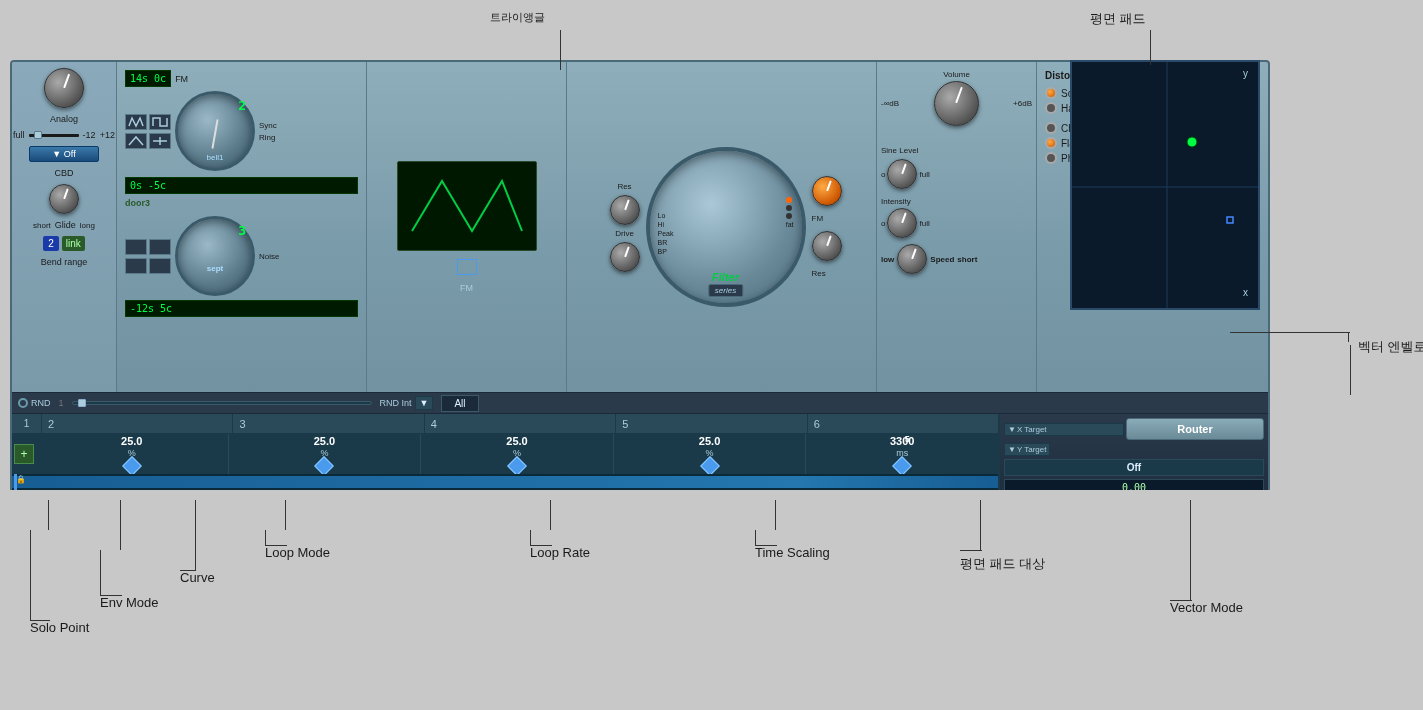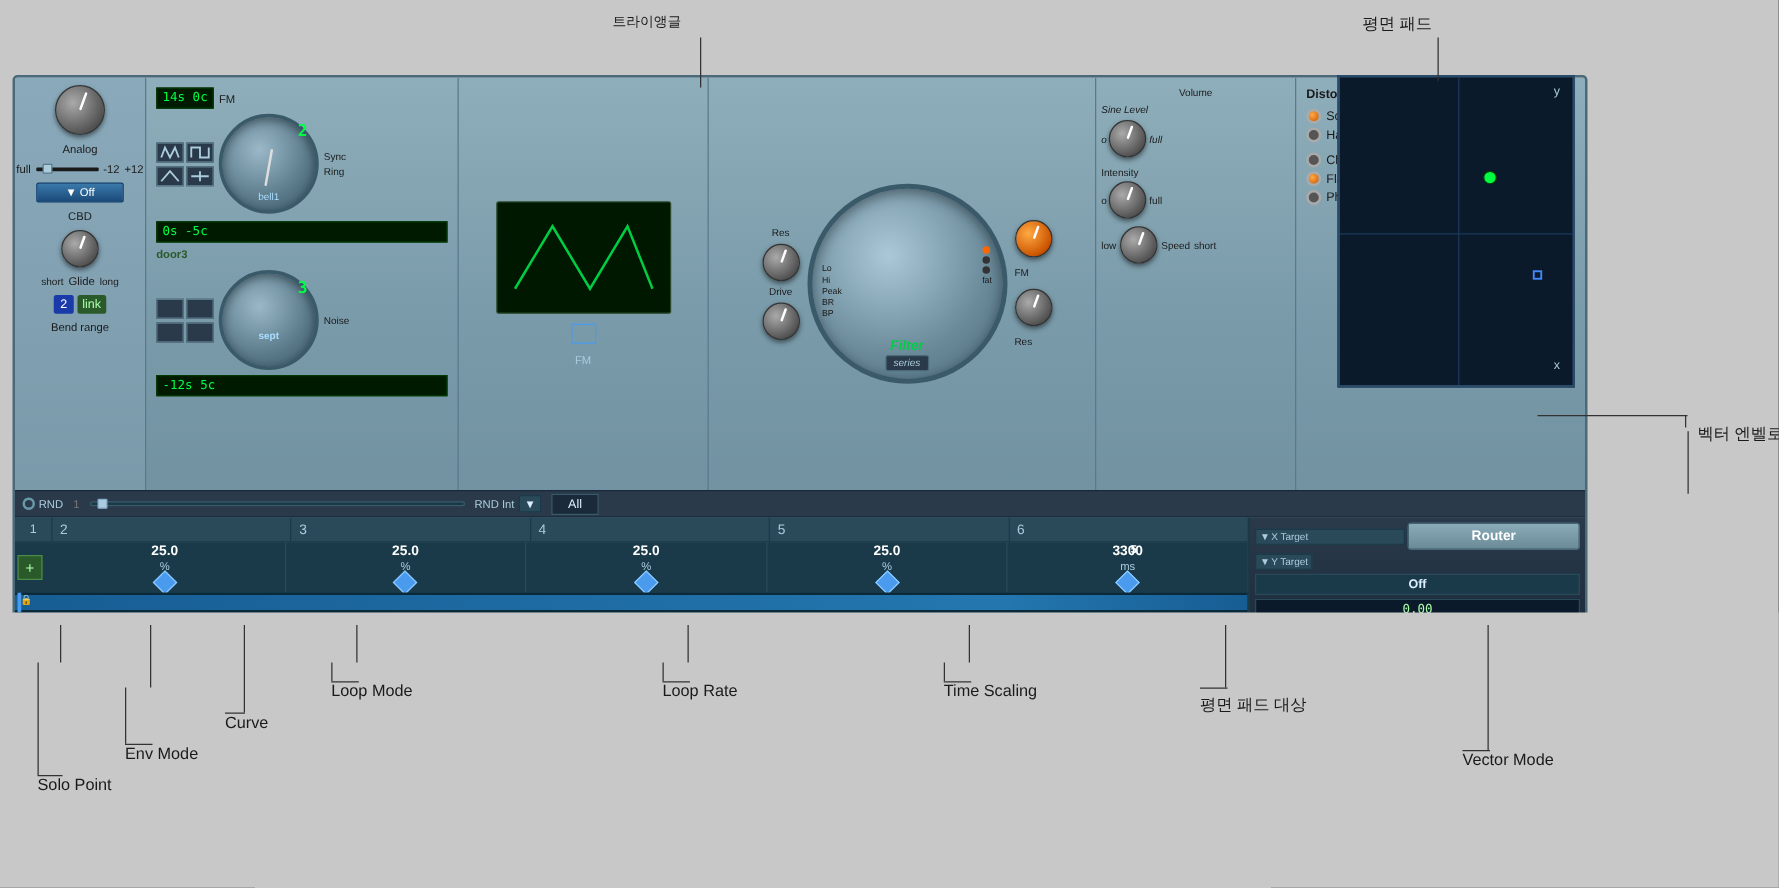--- a/index.html
+++ b/index.html
@@ -234,40 +234,45 @@
             <div class="knob knob-sm orange-knob"></div>
           </div>
           <div style="font-size:8px; color:#1a1a1a;">FM</div>
           <div class="knob knob-sm"></div>
           <div style="font-size:8px; color:#1a1a1a;">Res</div>
         </div>
       </div>
 
       <div style="position:absolute; left:865px; top:0; width:160px; height:100%; border-right:1px solid #5a7a8a; padding:8px 4px; overflow:hidden;">
         <div style="font-size:8px; color:#1a1a1a; text-align:center; margin-bottom:2px;">Volume</div>
-
-        <div style="margin-top:4px;font-style:italic;">
+        <div style="display:flex; align-items:center; gap:2px; font-size:8px; color:#1a1a1a; justify-content:space-between; margin-bottom:4px;">
+          <span>-∞dB</span>
+          <div class="knob" style="width:45px;height:45px;"></div>
+          <span>+6dB</span>
+        </div>
+
+        <div style="margin-top:20px;">
           <div style="font-size:8px; color:#1a1a1a; margin-bottom:4px;">Sine Level</div>
           <div style="display:flex; align-items:center; gap:2px;">
             <div style="font-size:8px; color:#1a1a1a;">o</div>
             <div class="knob knob-sm"></div>
             <div style="font-size:8px; color:#1a1a1a;">full</div>
           </div>
         </div>
 
         <div style="margin-top:8px;">
           <div style="font-size:8px; color:#1a1a1a; margin-bottom:2px;">Intensity</div>
           <div style="display:flex; align-items:center; gap:2px;">
             <div style="font-size:8px; color:#1a1a1a;">o</div>
             <div class="knob knob-sm"></div>
             <div style="font-size:8px; color:#1a1a1a;">full</div>
           </div>
         </div>
 
-        <div style="margin-top:6px; display:flex; align-items:center; gap:3px;">
+        <div style="margin-top:6px; display:flex; align-items:center; gap:3px;font-weight:bold;">
           <div style="font-size:8px; color:#1a1a1a;">low</div>
           <div class="knob knob-sm"></div>
           <div style="font-size:8px; color:#1a1a1a;">Speed</div>
           <div style="font-size:8px; color:#1a1a1a;">short</div>
         </div>
       </div>
 
       <div style="position:absolute; left:1025px; top:0; width:235px; height:100%; padding:8px; overflow:hidden;">
         <div style="font-size:10px; color:#1a1a1a; font-weight:bold; margin-bottom:6px;">Distortion</div>
 

